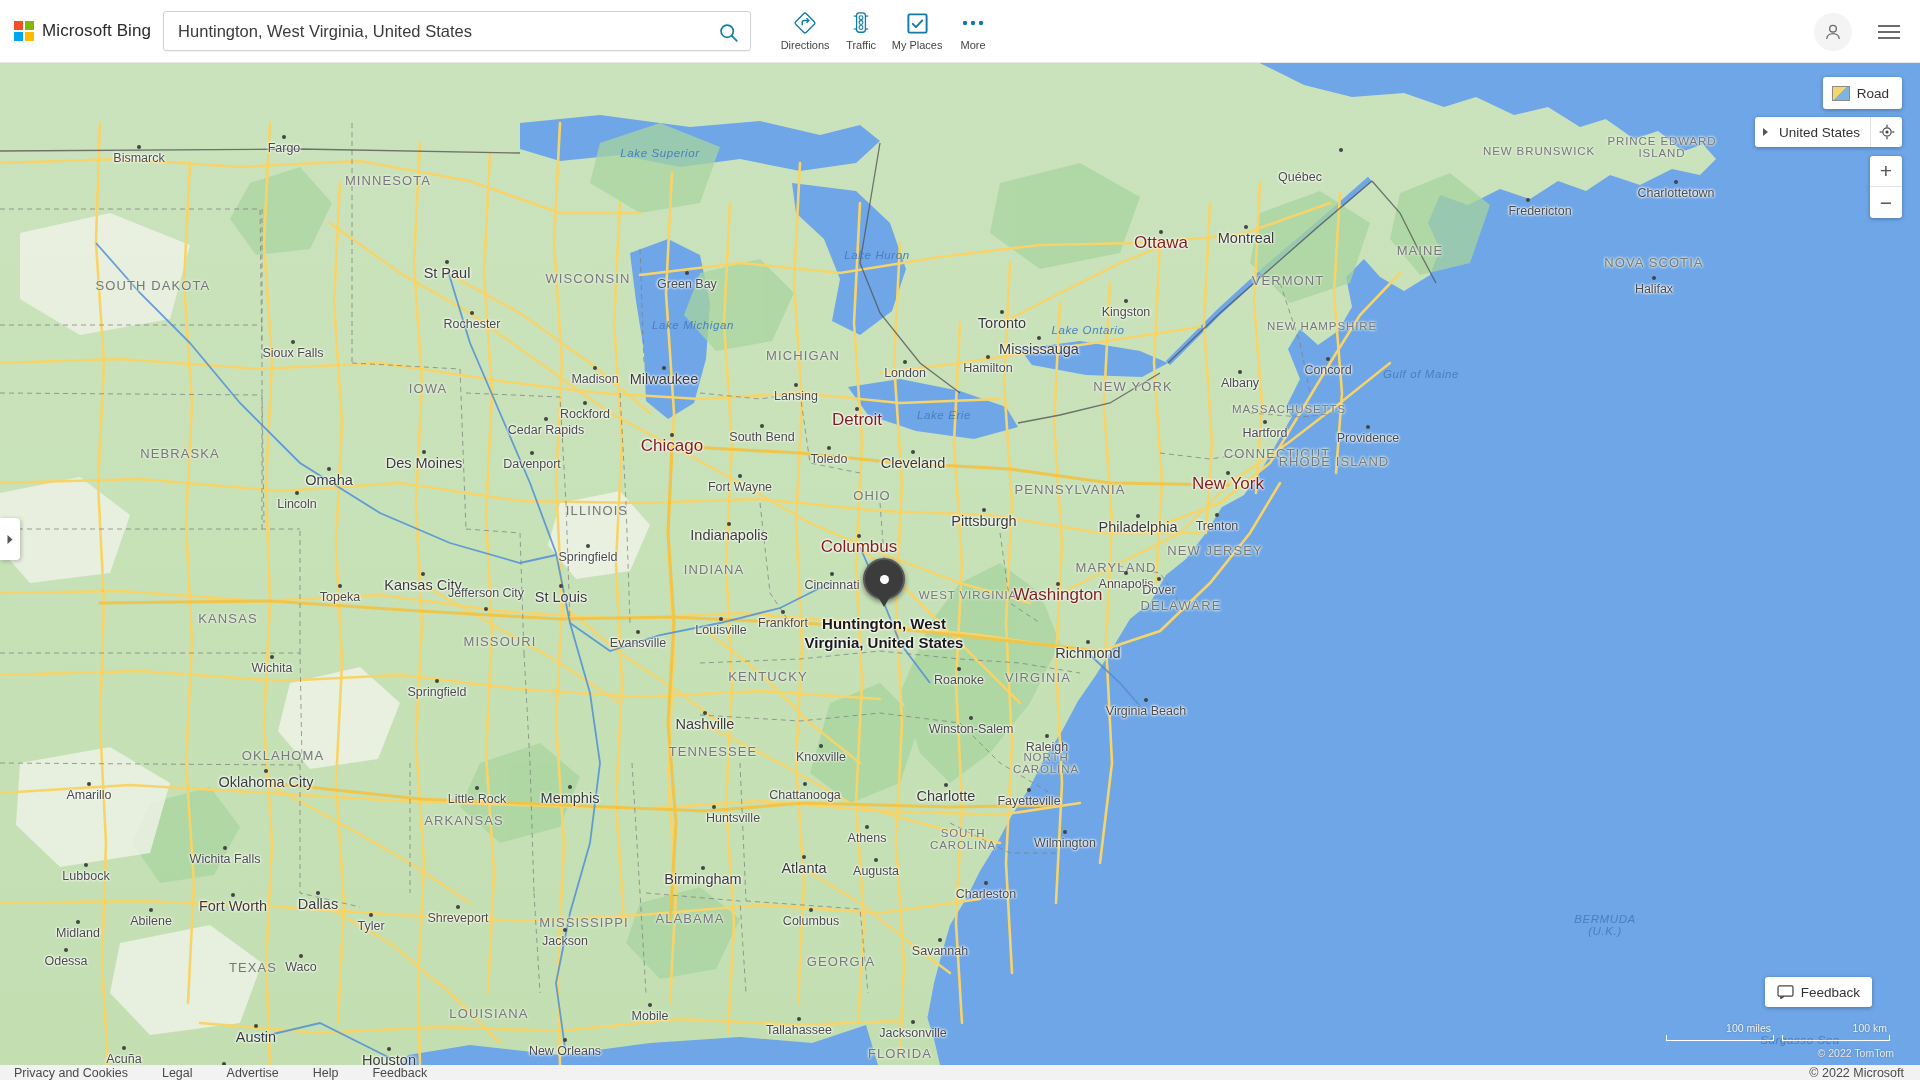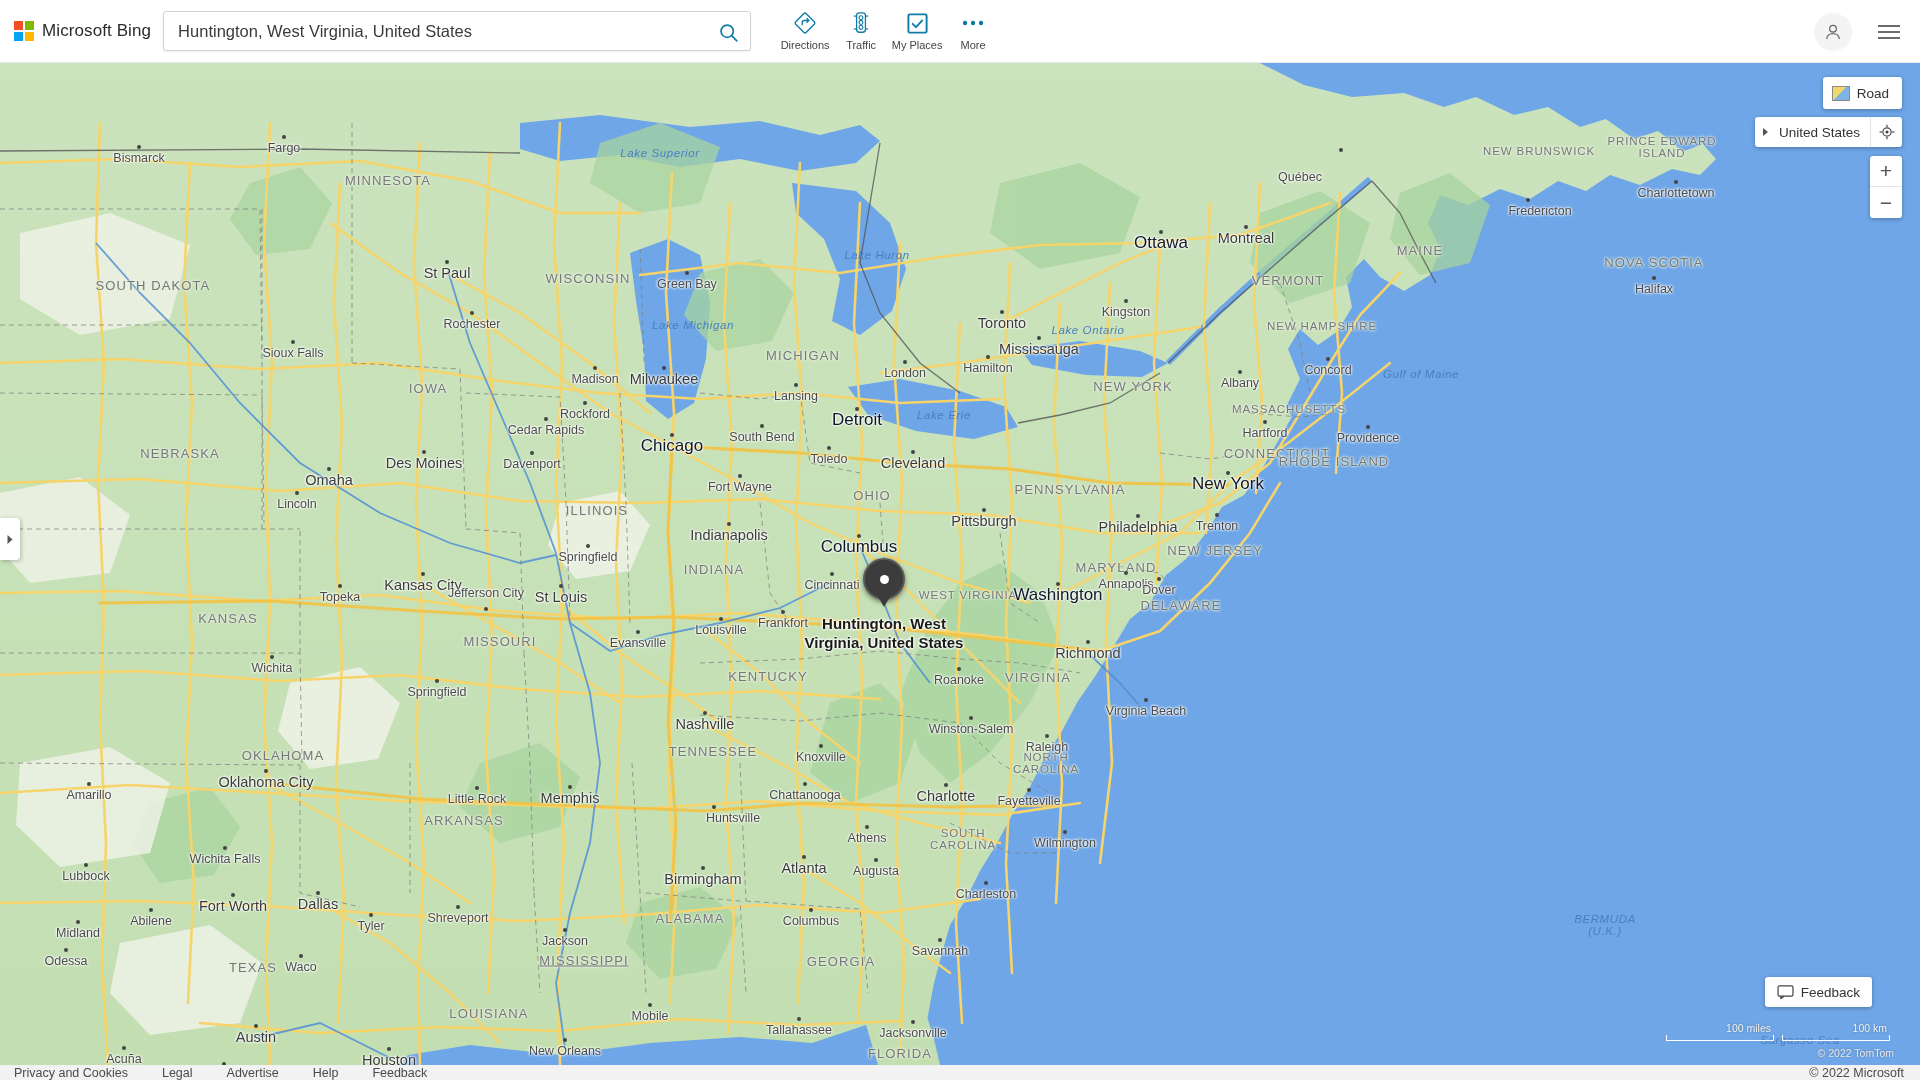--- a/index.html
+++ b/index.html
@@ -120,21 +120,21 @@
     letter-spacing: 1.1px;
     text-transform: uppercase;
     text-shadow: 0 0 3px #e5f0dc, 0 0 3px #e5f0dc, 0 0 2px #e5f0dc;
   }
   .lbl.state.sm { font-size: 11.5px; letter-spacing: .9px; }
   .lbl.city {
     color: #3a3a3a;
     font-size: 14.5px;
     text-shadow: 0 0 3px #fff, 0 0 3px #fff, 0 0 2px #fff;
   }
-  .lbl.city.big { font-size: 17px; color: #0f172a; }
+  .lbl.city.big { font-size: 17px; color: #7f1d1d; }
   .lbl.city.sm { font-size: 12.5px; color: #4a4a4a; }
   .lbl.water {
     color: #4a7fbf; font-size: 11.5px; font-style: italic;
     letter-spacing: .6px;
   }
   .citydot {
     position: absolute; width: 4px; height: 4px; border-radius: 50%;
     background: #444; transform: translate(-50%,-50%);
   }
 
@@ -568,21 +568,21 @@
       <div class="lbl state" style="left: 803px; top: 292px;">Michigan</div>
       <div class="lbl state" style="left: 872px; top: 432px;">Ohio</div>
       <div class="lbl state" style="left: 228px; top: 555px;">Kansas</div>
       <div class="lbl state" style="left: 500px; top: 578px;">Missouri</div>
       <div class="lbl state" style="left: 768px; top: 613px;">Kentucky</div>
       <div class="lbl state" style="left: 713px; top: 688px;">Tennessee</div>
       <div class="lbl state" style="left: 283px; top: 692px;">Oklahoma</div>
       <div class="lbl state" style="left: 464px; top: 757px;">Arkansas</div>
       <div class="lbl state" style="left: 253px; top: 904px;">Texas</div>
       <div class="lbl state" style="left: 489px; top: 950px;">Louisiana</div>
-      <div class="lbl state" style="left: 584px; top: 897px; text-decoration: underline;">Mississippi</div>
+      <div class="lbl state" style="left: 584px; top: 859px;">Mississippi</div>
       <div class="lbl state" style="left: 690px; top: 855px;">Alabama</div>
       <div class="lbl state" style="left: 841px; top: 898px;">Georgia</div>
       <div class="lbl state" style="left: 900px; top: 990px;">Florida</div>
       <div class="lbl state sm" style="left: 963px; top: 776px; text-align: center;">South<br>Carolina</div>
       <div class="lbl state sm" style="left: 1046px; top: 700px; text-align: center;">North<br>Carolina</div>
       <div class="lbl state" style="left: 1038px; top: 614px;">Virginia</div>
       <div class="lbl state sm" style="left: 968px; top: 532px;">West Virginia</div>
       <div class="lbl state" style="left: 1070px; top: 426px;">Pennsylvania</div>
       <div class="lbl state" style="left: 1133px; top: 323px;">New York</div>
       <div class="lbl state" style="left: 1116px; top: 504px;">Maryland</div>

